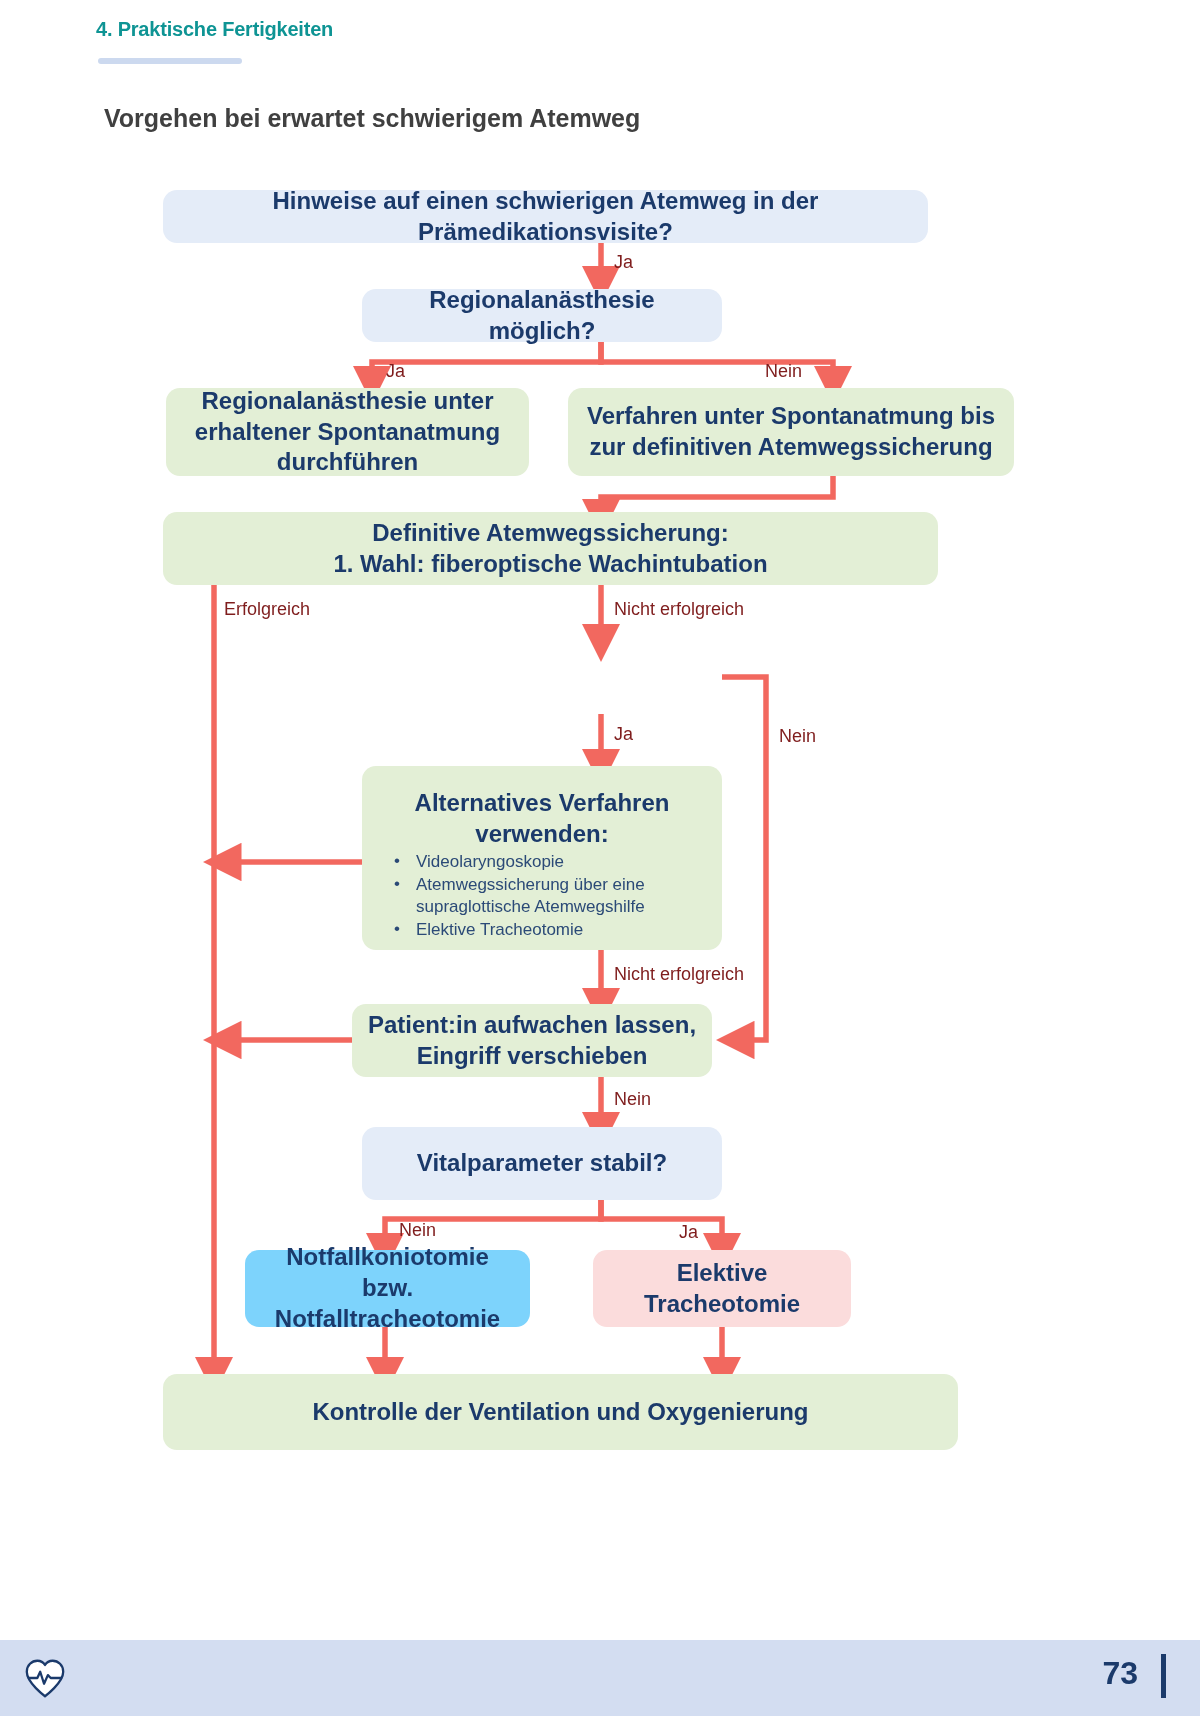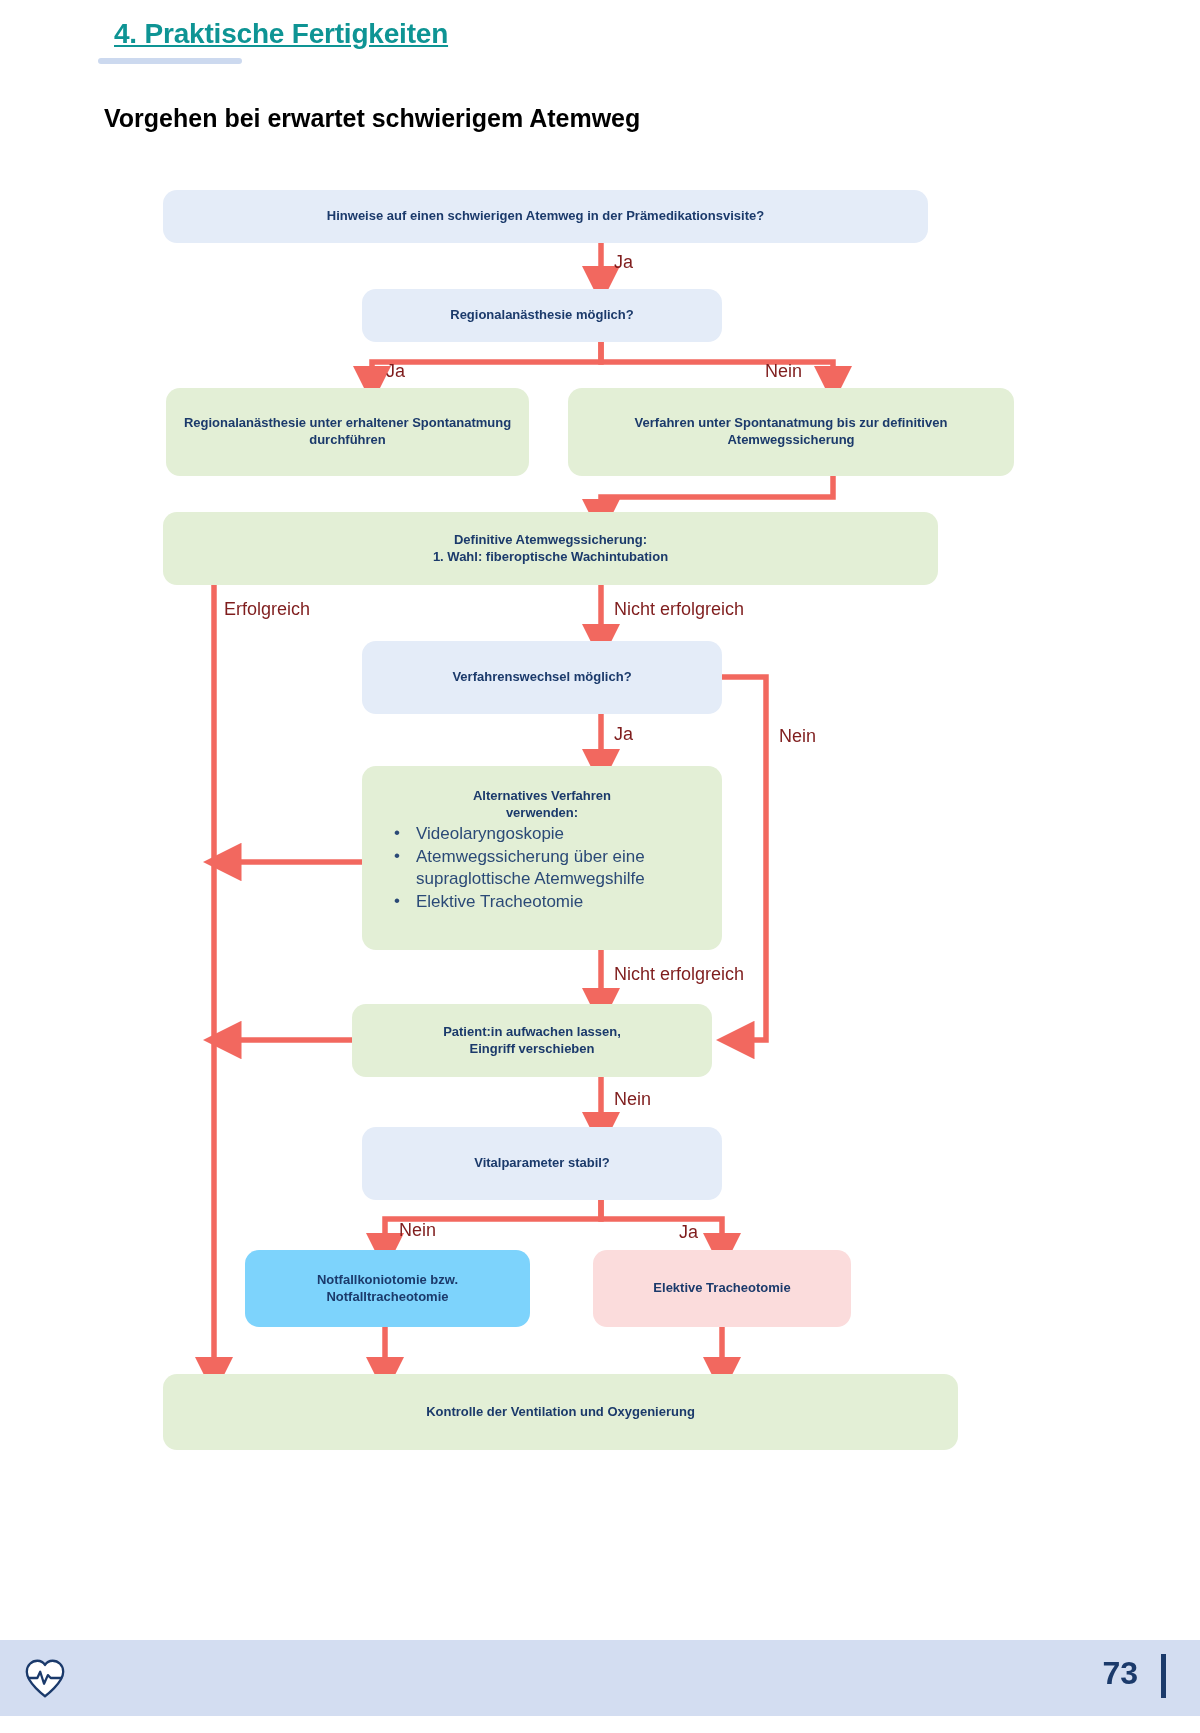--- a/index.html
+++ b/index.html
@@ -5,32 +5,32 @@
   * { box-sizing: border-box; margin: 0; padding: 0; }
   html, body {
     width: 1200px; height: 1733px;
     background: #ffffff;
     font-family: "Liberation Sans", sans-serif;
     overflow: hidden;
   }
 
   
   .chapter-title {
-    position: absolute; left: 114px; top: 18px;
-    font-size: 28px; font-weight: bold;
-    color: #0e9494; letter-spacing: -0.2px; text-decoration: underline;
+    position: absolute; left: 96px; top: 18px;
+    font-size: 20px; font-weight: bold;
+    color: #0e9494; letter-spacing: -0.2px;
   }
   .chapter-rule {
     position: absolute; left: 98px; top: 58px;
     width: 144px; height: 6px; border-radius: 3px;
     background: #ccd9ef;
   }
   .page-title {
     position: absolute; left: 104px; top: 104px;
-    font-size: 25px; font-weight: bold; color: #000000;
+    font-size: 25px; font-weight: bold; color: #404040;
   }
 
   
   #flow { position: absolute; left: 0; top: 0; width: 1200px; height: 1560px; }
   #wires { position: absolute; left: 0; top: 0; width: 1200px; height: 1560px; }
 
   .node {
     position: absolute;
     border-radius: 14px;
     display: flex; flex-direction: column;
@@ -39,21 +39,21 @@
     color: #1b3a6b;
     font-weight: bold;
     line-height: 1.28;
     padding: 10px 14px;
   }
   .n-blue  { background: #e4ecf8; }
   .n-green { background: #e3efd6; }
   .n-red   { background: #7dd3fc; }
   .n-pink  { background: #fbdcdc; }
 
-  .node .ttl { font-size: 13px; }
+  .node .ttl { font-size: 24px; }
   .node ul {
     list-style: none; align-self: stretch;
     margin-top: 2px; padding-left: 14px;
   }
   .node li {
     position: relative;
     font-size: 17px; font-weight: normal;
     color: #2b4a77; text-align: left;
     line-height: 1.32; padding-left: 26px;
   }
@@ -152,23 +152,20 @@
 
   <div class="node n-green" style="left:568px; top:388px; width:446px; height:88px;">
     <div class="ttl">Verfahren unter Spontanatmung bis zur definitiven Atemwegssicherung</div>
   </div>
 
   <div class="node n-green" style="left:163px; top:512px; width:775px; height:73px;">
     <div class="ttl">Definitive Atemwegssicherung:</div>
     <div class="ttl">1. Wahl: fiberoptische Wachintubation</div>
   </div>
 
-  <div class="node n-blue" style="left:362px; top:641px; width:360px; height:73px;">
-    <div class="ttl">Verfahrenswechsel möglich?</div>
-  </div>
 
   <div class="node n-green" style="left:362px; top:766px; width:360px; height:184px; justify-content:flex-start; padding-top:22px;">
     <div class="ttl">Alternatives Verfahren</div>
     <div class="ttl">verwenden:</div>
     <ul>
       <li>Videolaryngoskopie</li>
       <li>Atemwegssicherung über eine supraglottische Atemwegshilfe</li>
       <li>Elektive Tracheotomie</li>
     </ul>
   </div>

